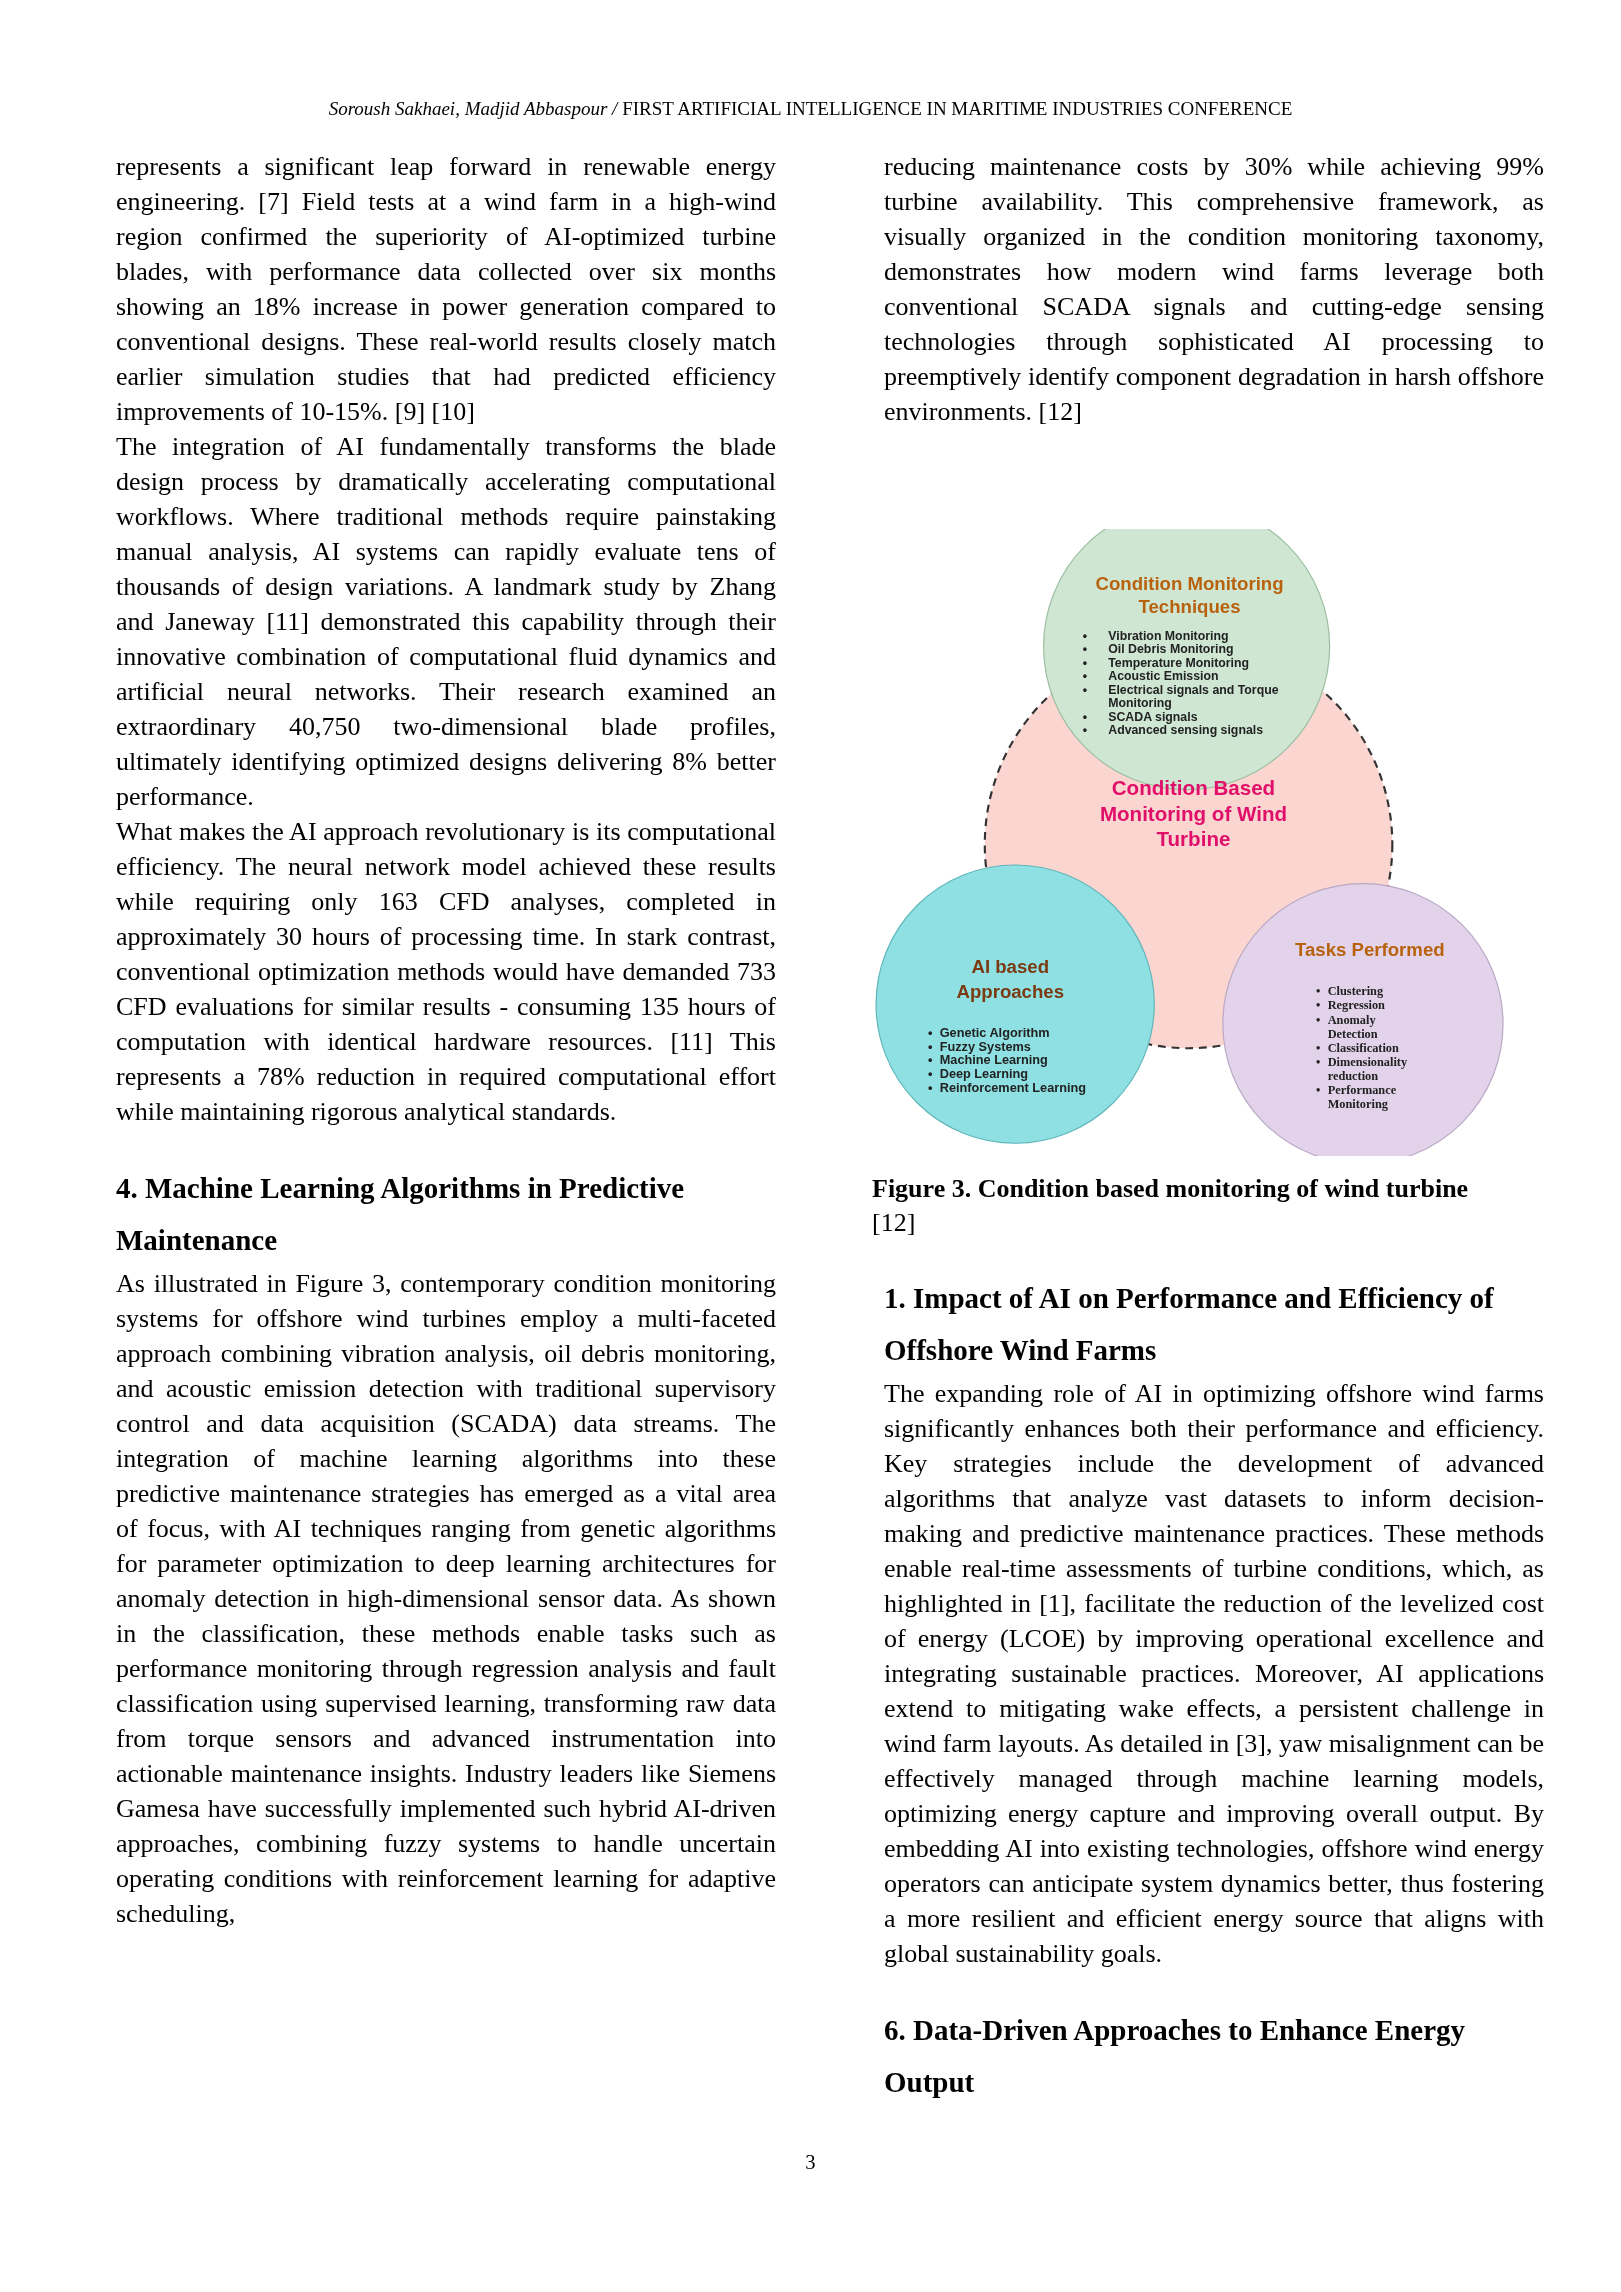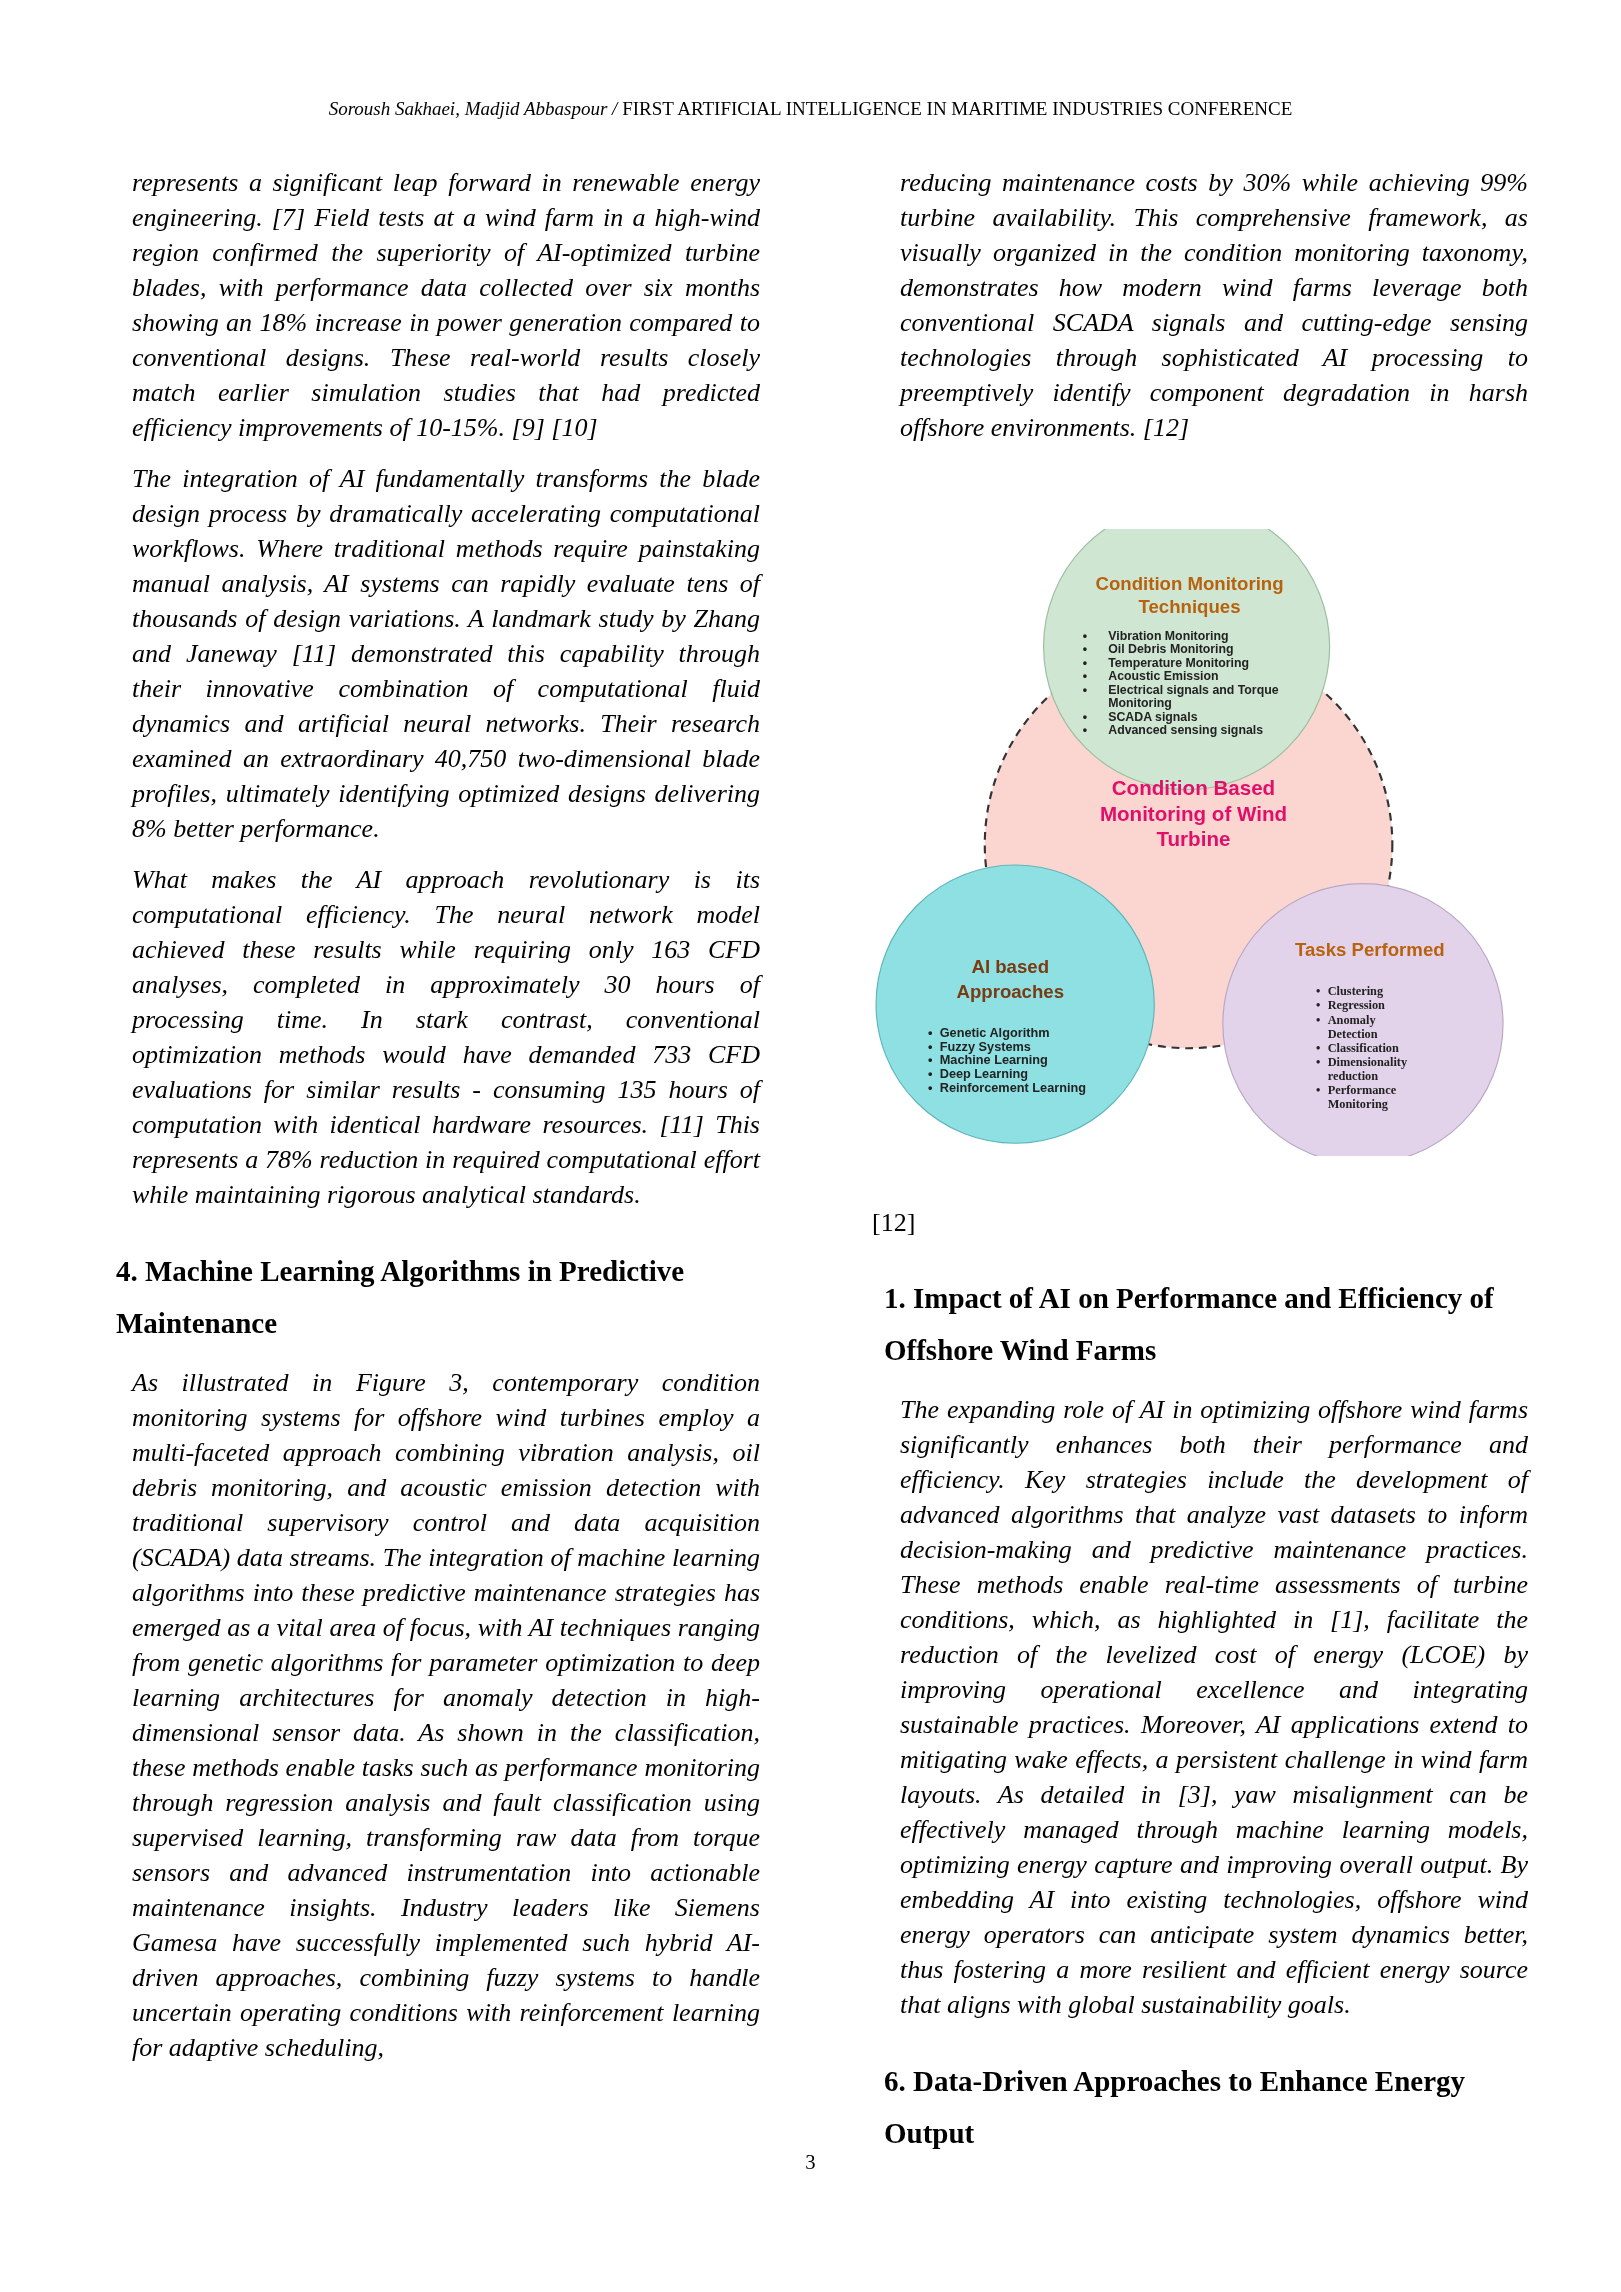--- a/index.html
+++ b/index.html
@@ -2,21 +2,21 @@
 <html><head>
 <meta charset="utf-8">
 <style>
   html, body { margin: 0; padding: 0; background: #ffffff; }
   body { width: 1621px; height: 2293px; position: relative; overflow: hidden; font-family: "Liberation Serif", serif; color: #000; }
   .running-head { position: absolute; top: 98px; left: 0; width: 1621px; text-align: center; font-size: 19px; }
   .running-head .authors { font-style: italic; }
   .col { position: absolute; width: 660px; font-size: 26px; line-height: 35px; text-align: justify; }
   .col-left { left: 116px; top: 149px; }
   .col-right { left: 884px; top: 149px; }
-  .col p { margin: 16px; font-style: italic; }
+  .col p { margin: 0; }
   .col h2 { font-size: 29px; line-height: 52px; font-weight: bold; margin: 0; text-align: left; }
   .sec4 { margin-top: 33px !important; }
   .figure { position: absolute; left: 863px; top: 529px; width: 657px; height: 627px; }
   .figure svg { width: 657px; height: 627px; display: block; }
   .caption { position: absolute; left: 872px; top: 1172px; width: 647px; font-size: 26px; line-height: 34px; }
   .caption .cap-title { font-weight: bold; }
   .col-right .block2 { position: absolute; left: 0; top: 1123px; width: 660px; }
   .sec6 { margin-top: 33px !important; }
   .page-number { position: absolute; top: 2151px; left: 0; width: 1621px; text-align: center; font-size: 20.6px; }
   .svg-sans { font-family: "Liberation Sans", sans-serif; }
@@ -115,18 +115,18 @@
         <text x="474" y="548">Dimensionality</text>
         <text x="474" y="562.4">reduction</text>
         <text x="462" y="576.8">•</text>
         <text x="474" y="576.8">Performance</text>
         <text x="474" y="591.2">Monitoring</text>
       </g>
   </svg>
 </div>
 
 <div class="caption">
-  <br>
+  <span class="cap-title">Figure 3. Condition based monitoring of wind turbine</span><br>
   <span>[12]</span>
 </div>
 
 <div class="page-number">3</div>
 
 
 </body></html>

